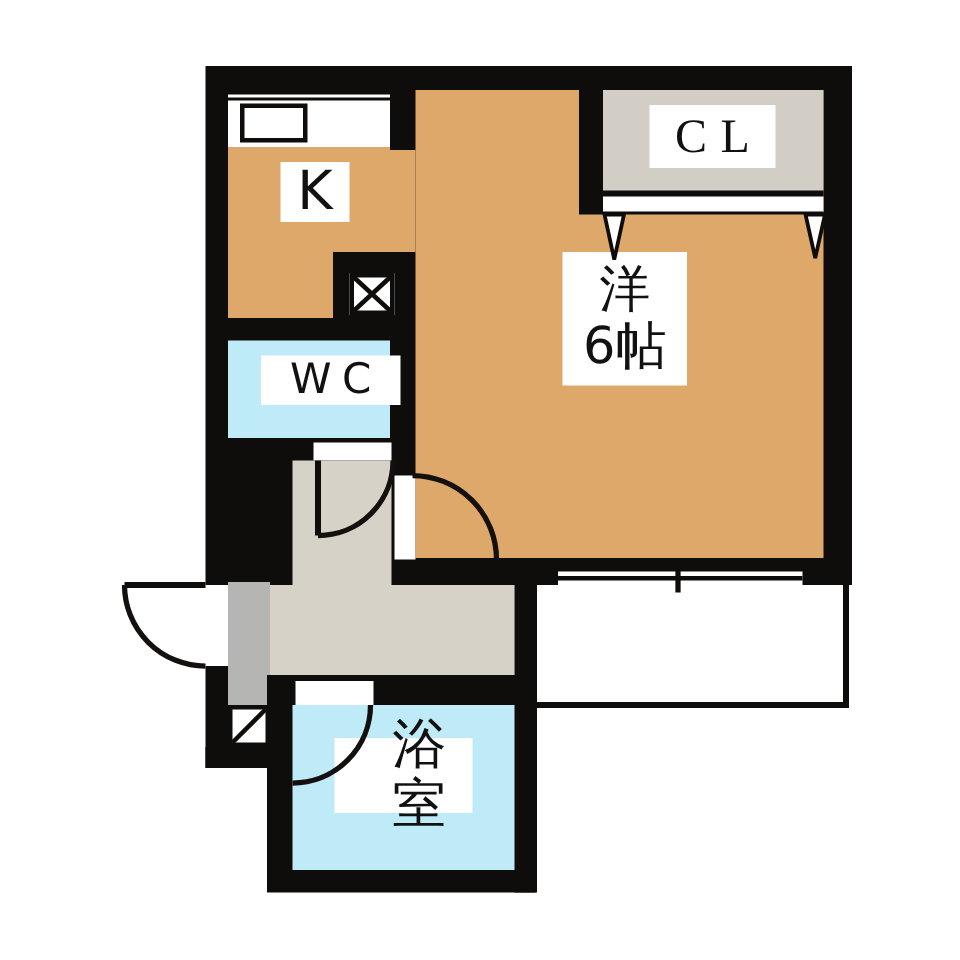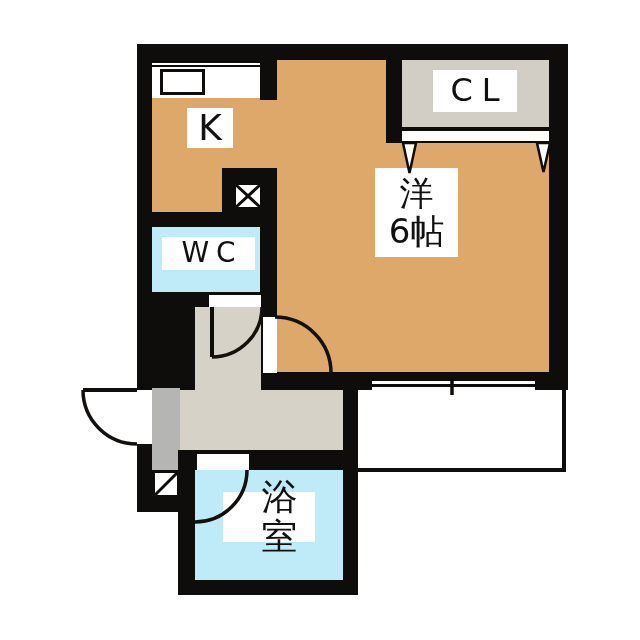--- a/index.html
+++ b/index.html
@@ -9,22 +9,22 @@
   .wall{background:#0f0d0b;}
   .tan{background:#dda869;}
   .blue{background:#bfeaf8;}
   .clgray{background:#d2cec5;}
   .hall{background:#d6d2c7;}
   .genkan{background:#b5b5b4;}
   .white{background:#ffffff;}
   .label-box{background:#fff;display:flex;align-items:center;justify-content:center;
              text-align:center;line-height:1.1;}
   .lat{font-size:32px;}
-  .sp8{letter-spacing:9px;text-indent:9px;}
-  .sp6{letter-spacing:7px;text-indent:7px;}
+  .sp8{letter-spacing:9px;text-indent:9px;font-family:Liberation Serif, serif;}
+  .sp6{letter-spacing:7px;text-indent:7px;margin-left:12px;}
   .cjk{font-size:34px;}
   svg.overlay{position:absolute;left:0;top:0;pointer-events:none;}
 </style>
 </head>
 <body>
 
 <div id="plan">
 
   <div class="abs wall" style="left:137px;top:44px;width:431px;height:346px;"></div>
 

